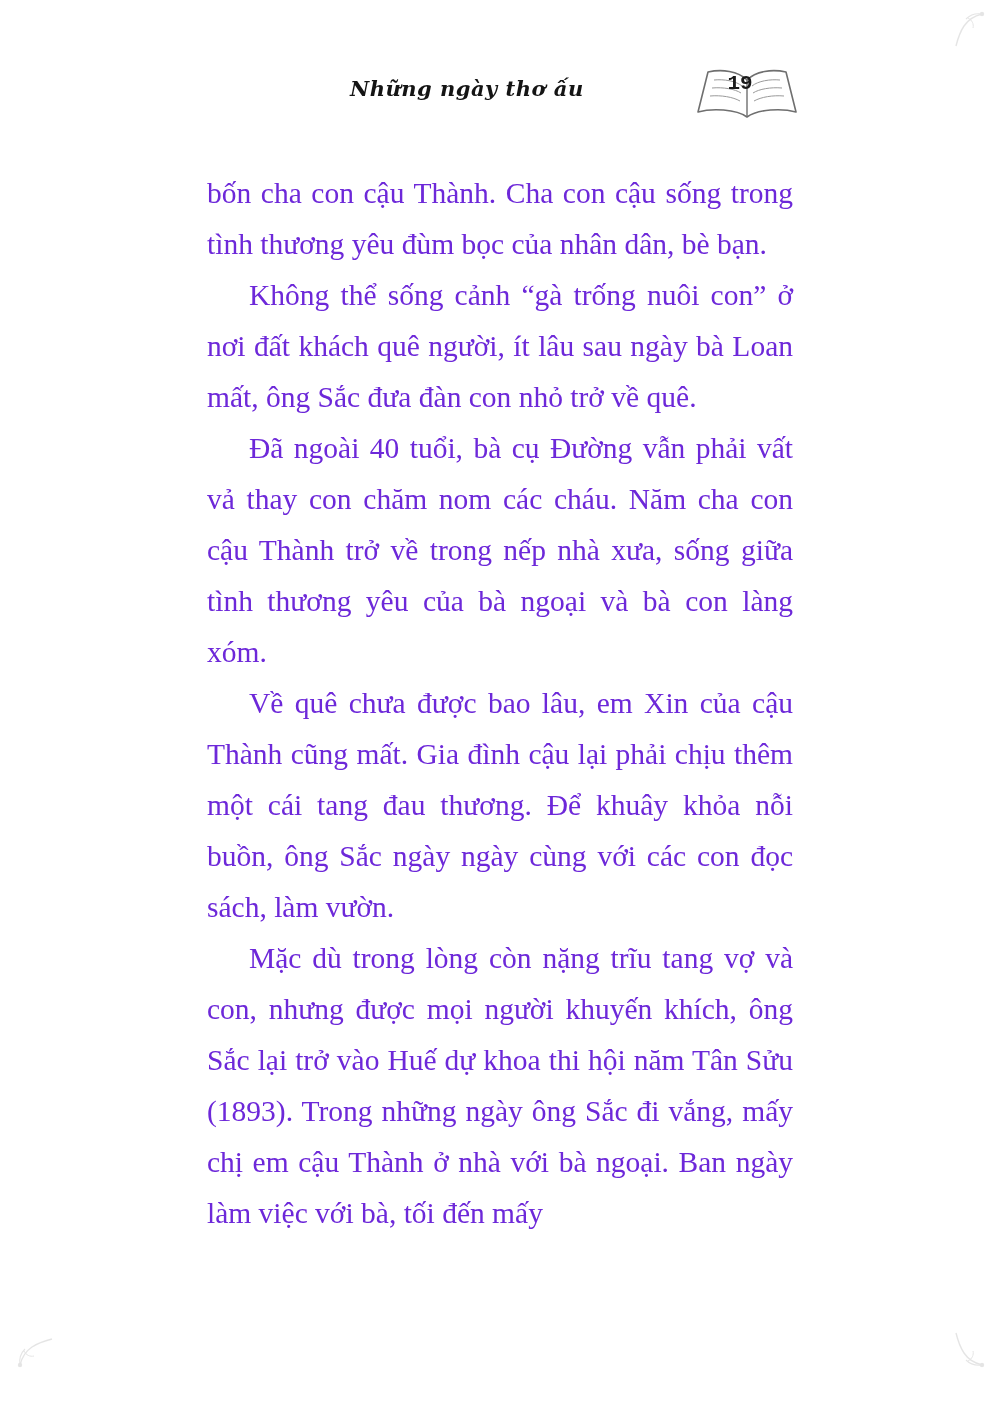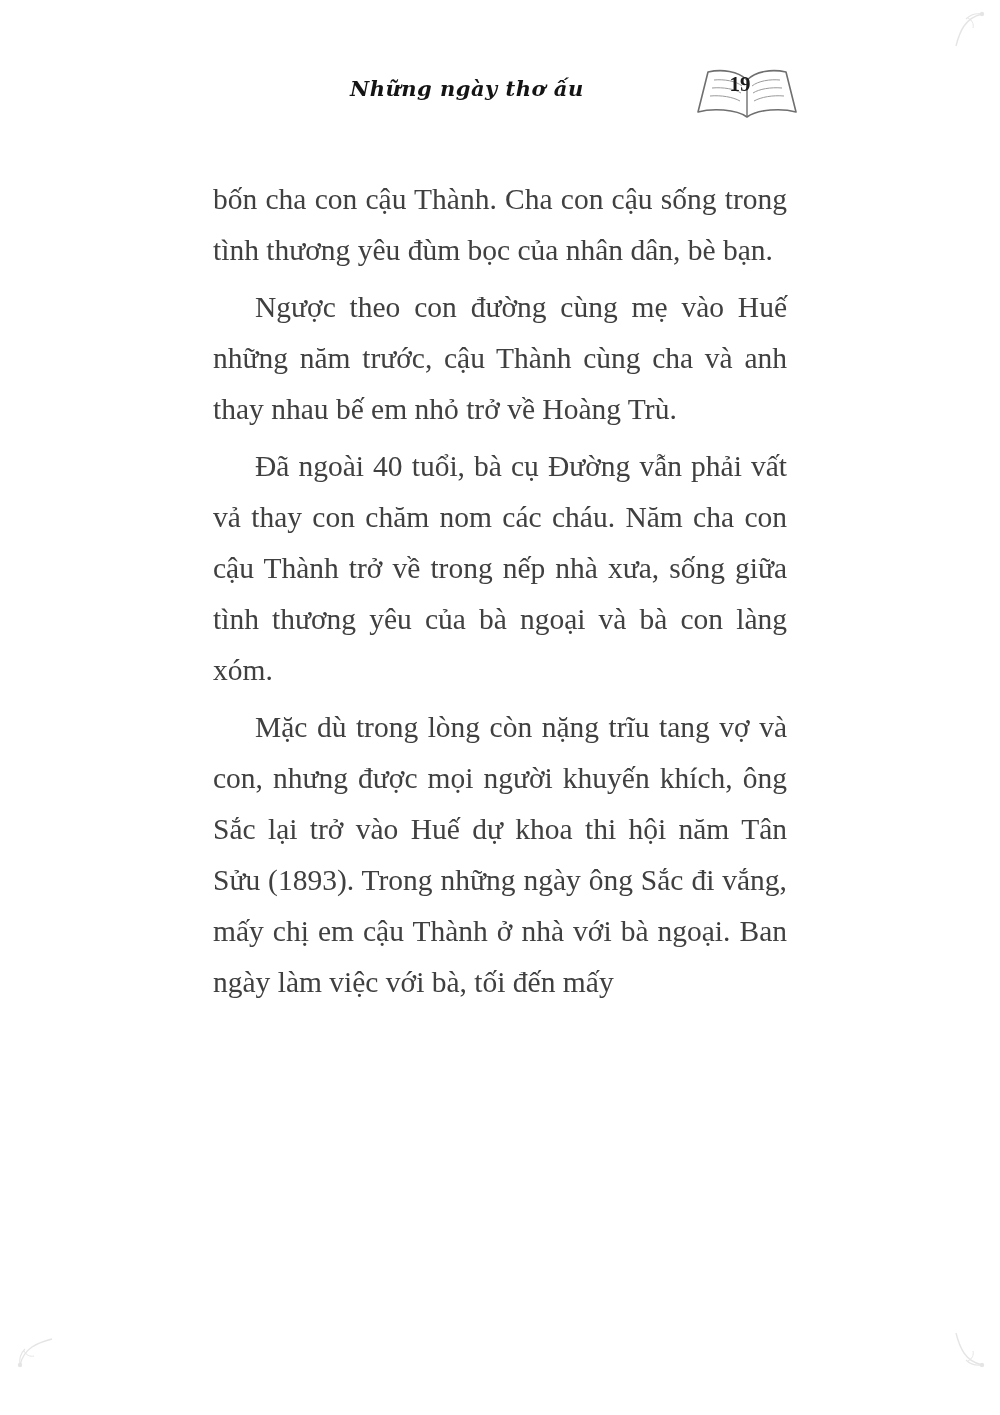--- a/index.html
+++ b/index.html
@@ -55,42 +55,42 @@
   .page-number-art svg {
     display: block;
   }
 
   .page-number {
     position: absolute;
     right: 48px;
     top: 10px;
     width: 44px;
     text-align: center;
-    font-family: Liberation Serif, serif;
+    font-family: Liberation Mono, monospace;
     font-weight: bold;
     font-size: 21px;
     color: #1a1a1a;
   }
 
   
   .content {
     position: absolute;
     top: 168px;
     left: 207px;
     width: 586px;
   }
 
   .para {
-    margin: 6px;
+    margin: 0;
     font-size: 29.5px;
     line-height: 51px;
     text-align: justify;
     text-justify: inter-word;
     hyphens: none;
-    color: #404040;
+    color: #6d28d9;
   }
 
   .para.indent {
     text-indent: 42px;
   }
 
   
   .corner {
     position: absolute;
     width: 40px;
@@ -150,18 +150,19 @@
         <path d="M90 26 C79 25 67 27 61 31" stroke="#9a9a9a" stroke-width="1" fill="none"></path>
         <path d="M92 34 C81 33 69 35 62 39" stroke="#9a9a9a" stroke-width="1" fill="none"></path>
       </svg>
     </div>
 
     <div class="page-number">19</div>
   </div>
 
   <div class="content">
     <p class="para">bốn cha con cậu Thành. Cha con cậu sống trong tình thương yêu đùm bọc của nhân dân, bè bạn.</p>
-    <p class="para indent">Ngược theo con đường cùng mẹ vào Huế những năm trước, cậu Thành cùng cha và anh thay nhau bế em nhỏ trở về Hoàng Trù.</p>
+    <p class="para indent">Không thể sống cảnh “gà trống nuôi con” ở nơi đất khách quê người, ít lâu sau ngày bà Loan mất, ông Sắc đưa đàn con nhỏ trở về quê.</p>
     <p class="para indent">Đã ngoài 40 tuổi, bà cụ Đường vẫn phải vất vả thay con chăm nom các cháu. Năm cha con cậu Thành trở về trong nếp nhà xưa, sống giữa tình thương yêu của bà ngoại và bà con làng xóm.</p>
+    <p class="para indent">Về quê chưa được bao lâu, em Xin của cậu Thành cũng mất. Gia đình cậu lại phải chịu thêm một cái tang đau thương. Để khuây khỏa nỗi buồn, ông Sắc ngày ngày cùng với các con đọc sách, làm vườn.</p>
     <p class="para indent">Mặc dù trong lòng còn nặng trĩu tang vợ và con, nhưng được mọi người khuyến khích, ông Sắc lại trở vào Huế dự khoa thi hội năm Tân Sửu (1893). Trong những ngày ông Sắc đi vắng, mấy chị em cậu Thành ở nhà với bà ngoại. Ban ngày làm việc với bà, tối đến mấy</p>
   </div>
 
 </div>
 
 </body></html>

